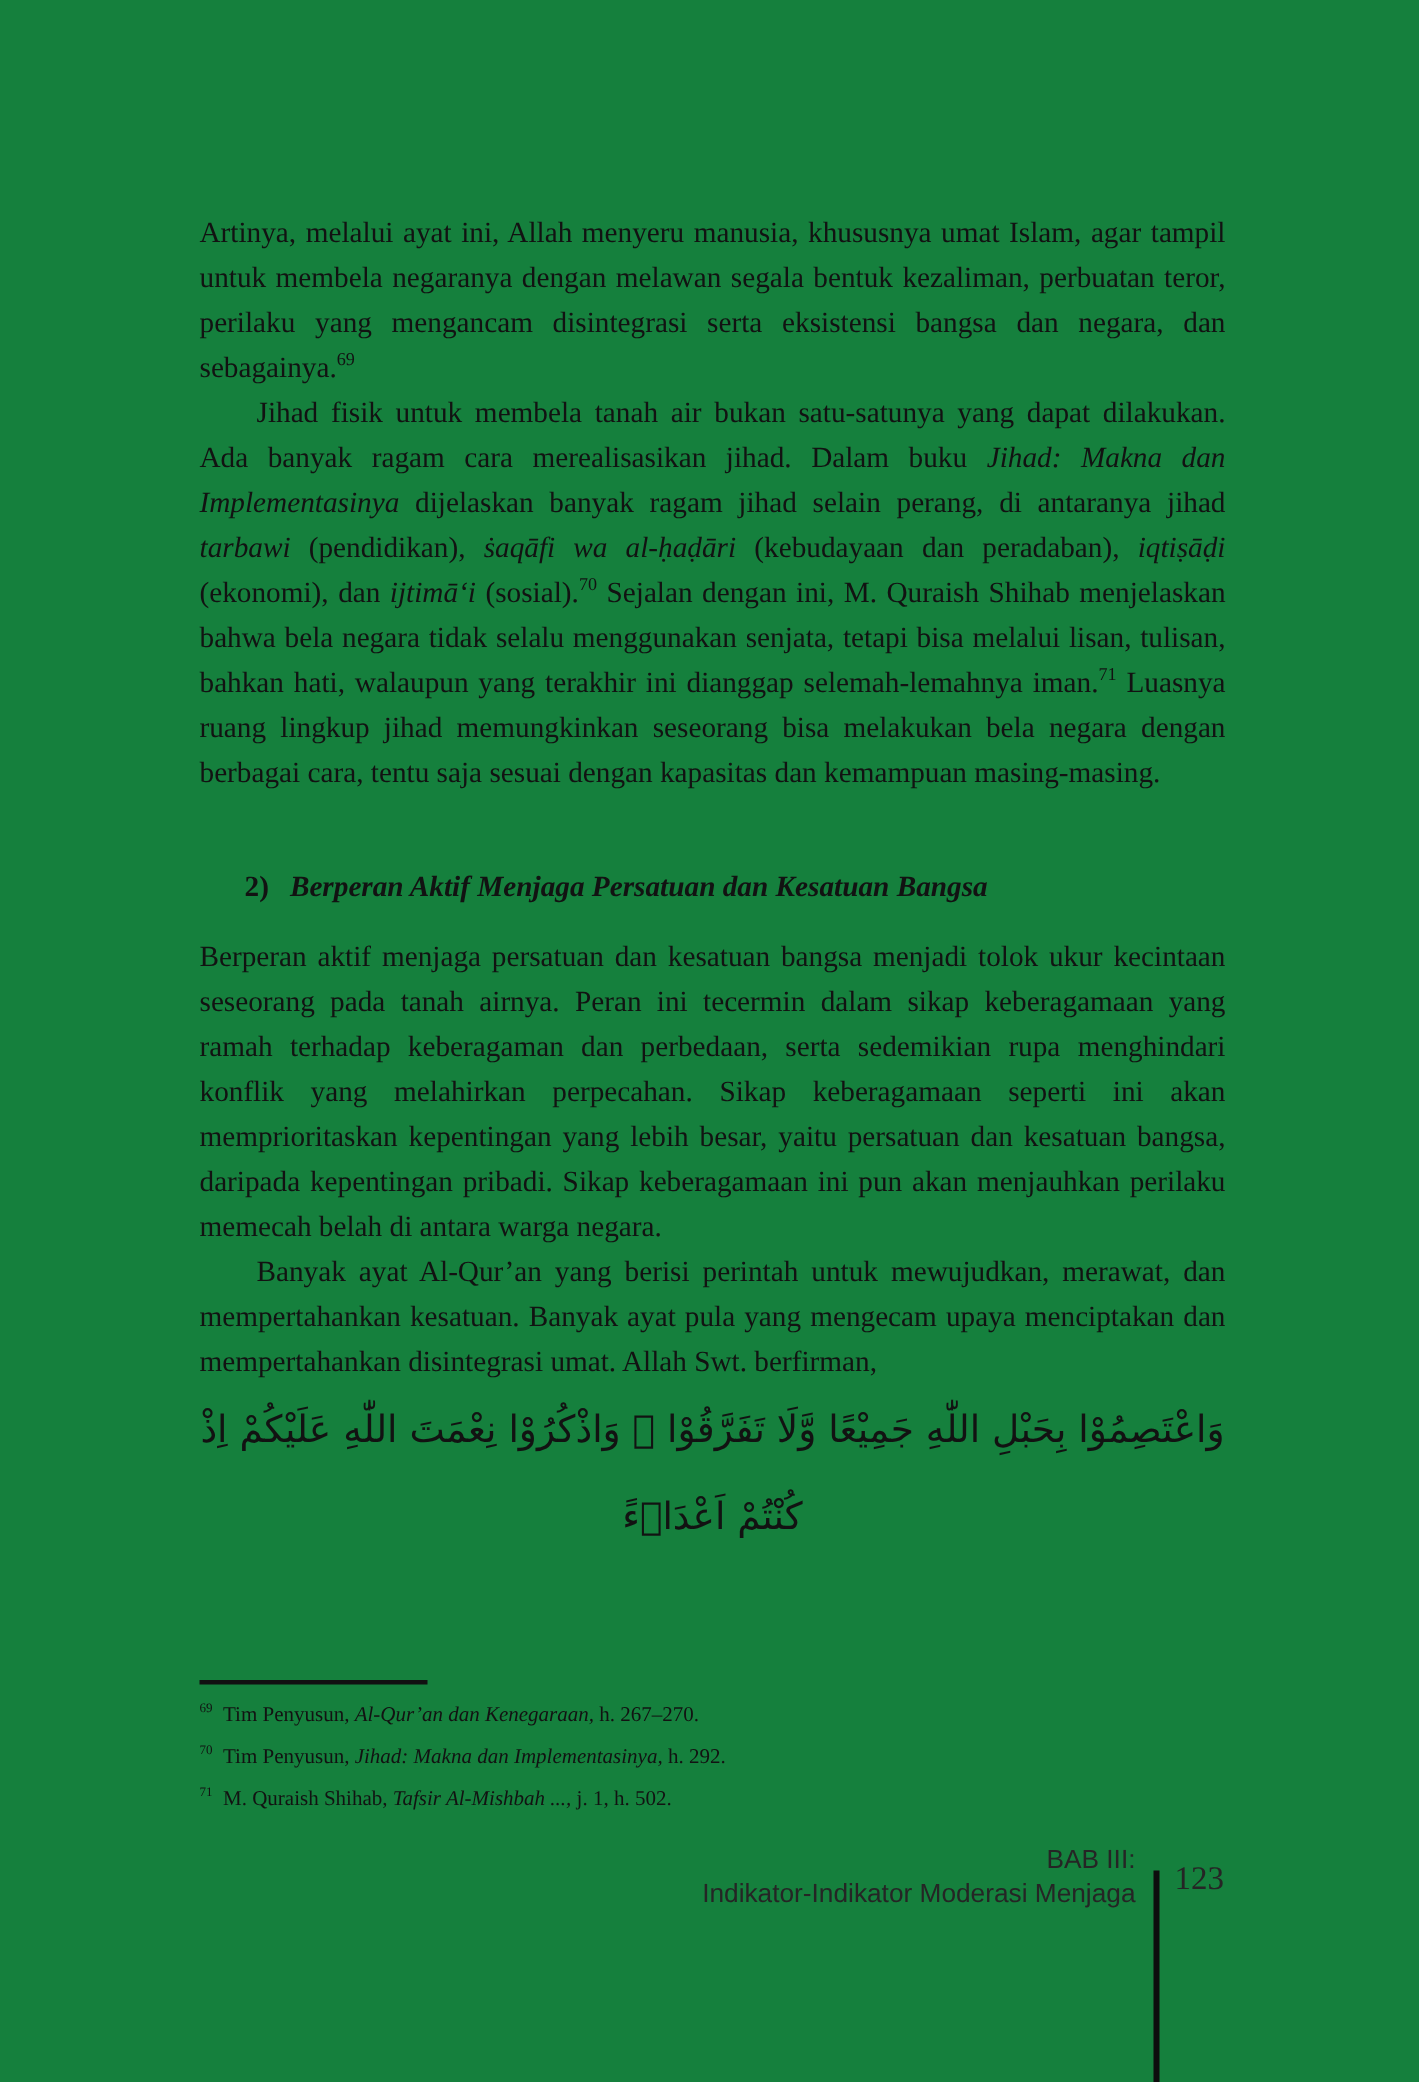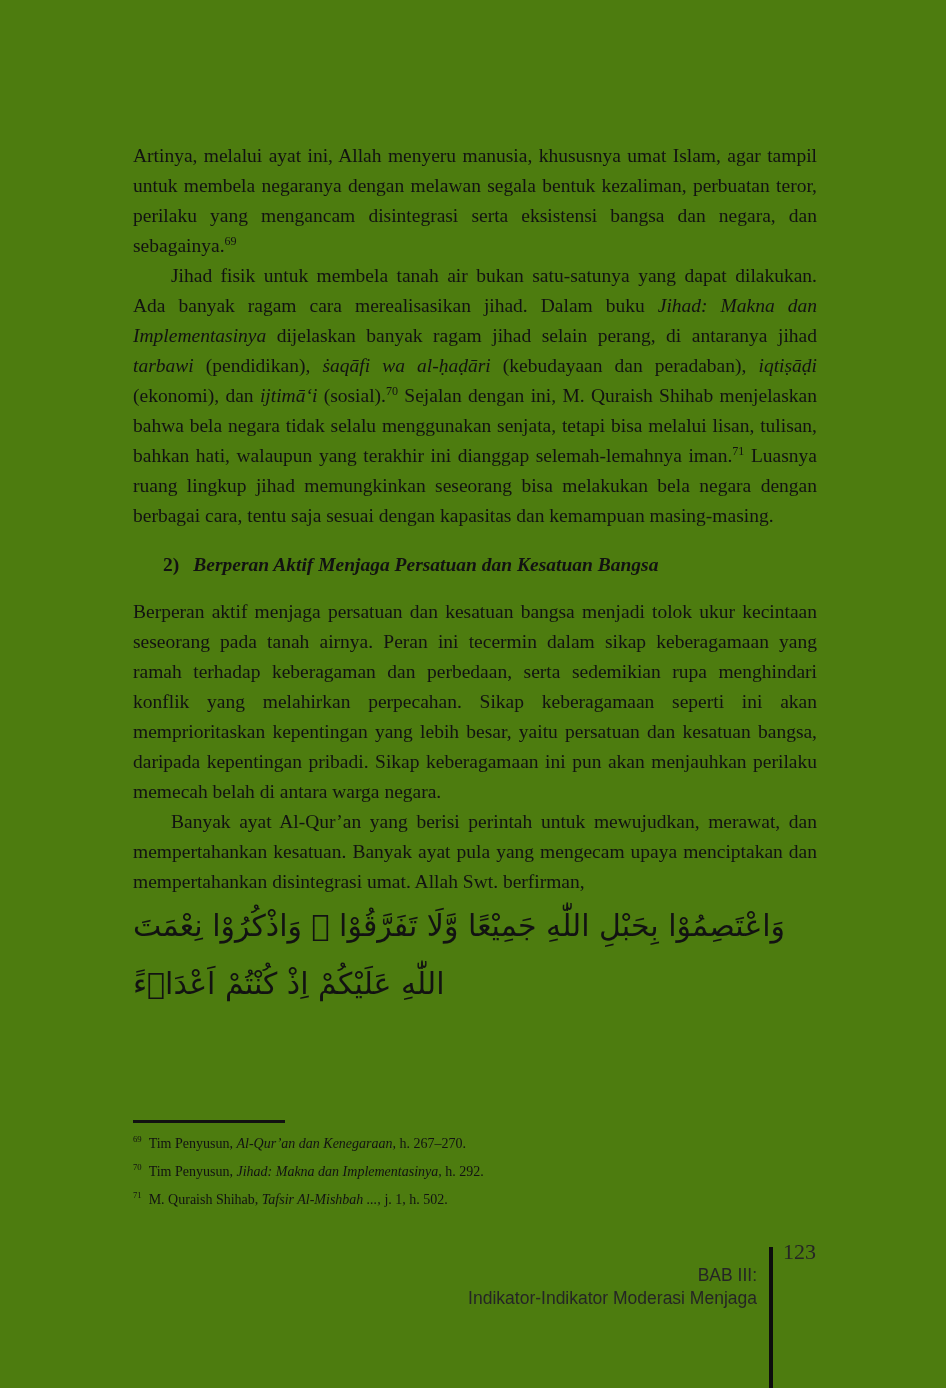--- a/index.html
+++ b/index.html
@@ -1,20 +1,20 @@
 <!DOCTYPE html>
 <html><head>
 <meta charset="utf-8">
 <style>
   html, body { margin: 0; padding: 0; background: #ffffff; }
   .page {
     position: relative;
     width: 946px;
     height: 1388px;
-    background: #4d7c0f;
+    background: #15803d;
     overflow: hidden;
     color: #121212;
     font-family: "Liberation Serif", serif;
   }
   .main-text {
     position: absolute;
     left: 133px;
     top: 141px;
     width: 684px;
     font-size: 19.5px;
@@ -23,37 +23,37 @@
   }
   .main-text p { margin: 0; }
   .para.indented { text-indent: 38px; }
   .it { font-style: italic; }
   .sup {
     font-size: 0.62em;
     vertical-align: super;
     line-height: 0;
   }
   .section-heading {
-    margin-top: 19px;
+    margin-top: 46px;
     margin-bottom: 17px;
     padding-left: 30px;
     font-weight: bold;
     text-align: left;
   }
   .heading-number {
     font-style: normal;
     margin-right: 14px;
   }
   .heading-title { font-style: italic; }
   .arabic-verse {
     margin-top: 14px;
     direction: rtl;
-    text-align: left;
+    text-align: center;
     font-family: "DejaVu Sans", sans-serif;
-    font-size: 30px;
+    font-size: 25px;
     line-height: 58px;
     text-indent: 0;
   }
   .footnote-block {
     position: absolute;
     left: 133px;
     top: 1120px;
     width: 684px;
     font-size: 14px;
     line-height: 28px;
@@ -66,21 +66,21 @@
   }
   .footnote { white-space: nowrap; }
   .fn-num {
     font-size: 0.62em;
     vertical-align: super;
     line-height: 0;
     margin-right: 7px;
   }
   .footer-chapter {
     position: absolute;
-    top: 1264px;
+    top: 1228px;
     right: 189px;
     text-align: right;
     font-family: "Liberation Sans", sans-serif;
     font-size: 17.5px;
     line-height: 23px;
     color: #252525;
     margin-left: 10px;
   }
   .footer-bar {
     position: absolute;

